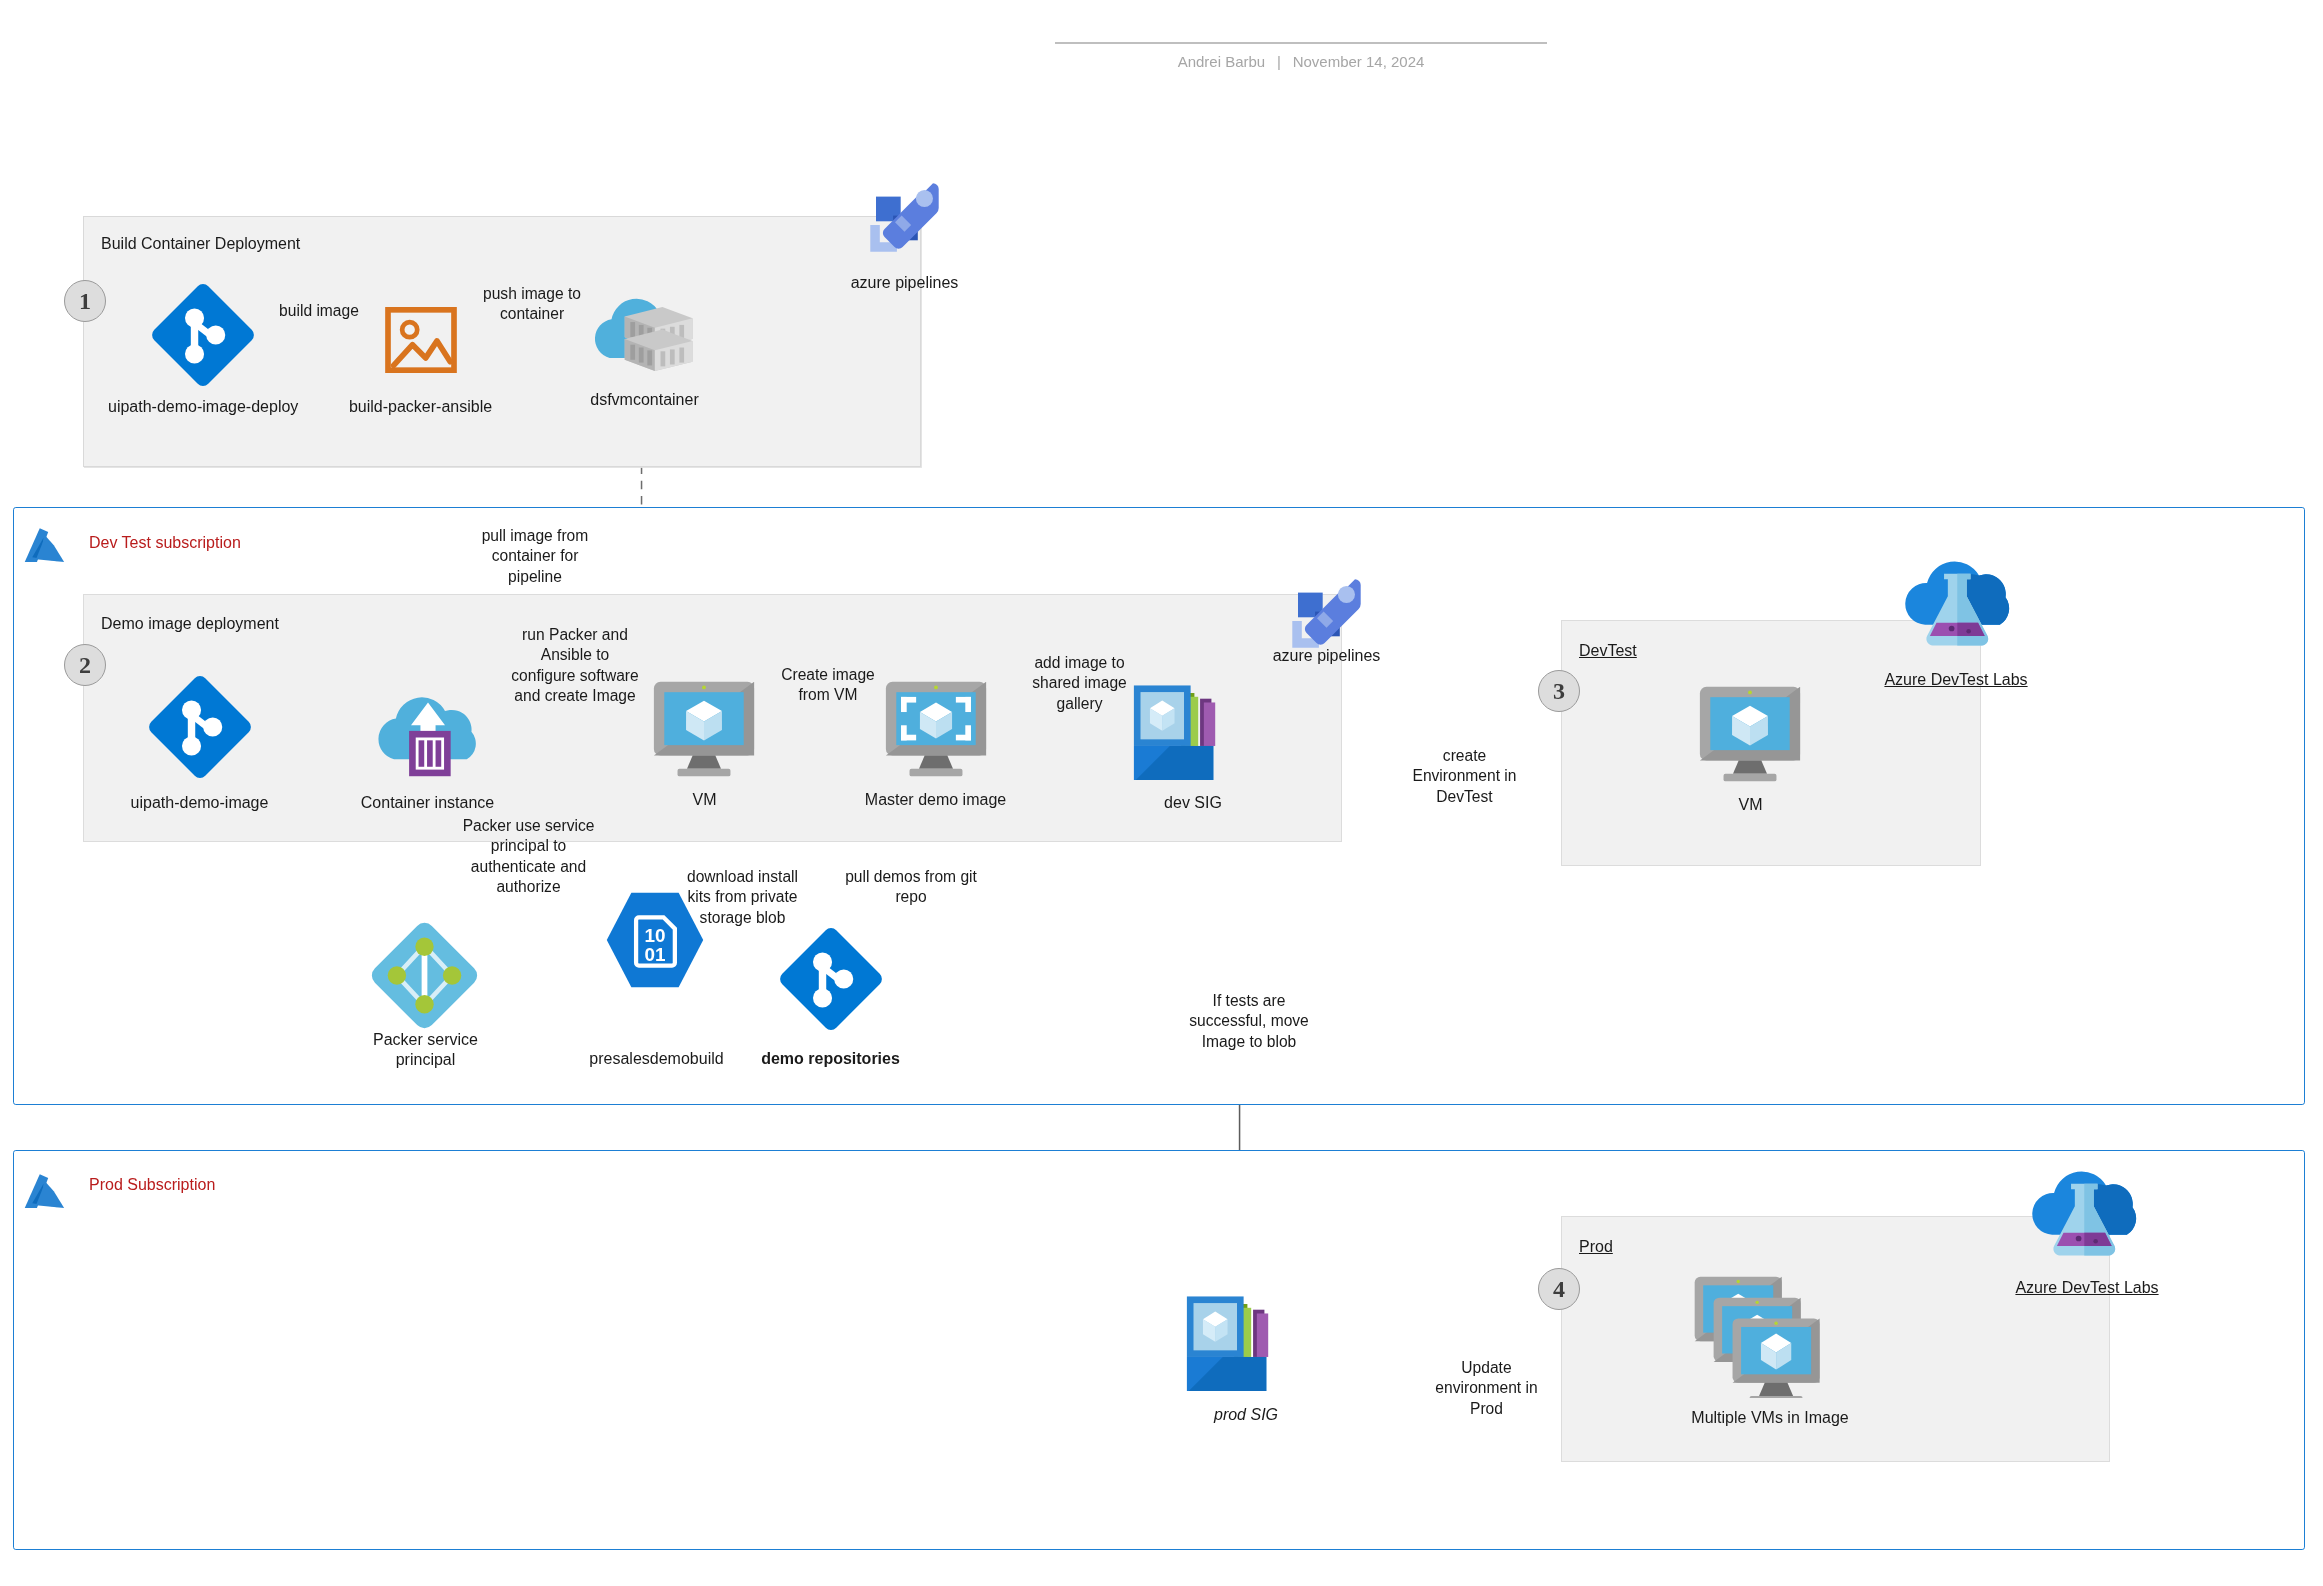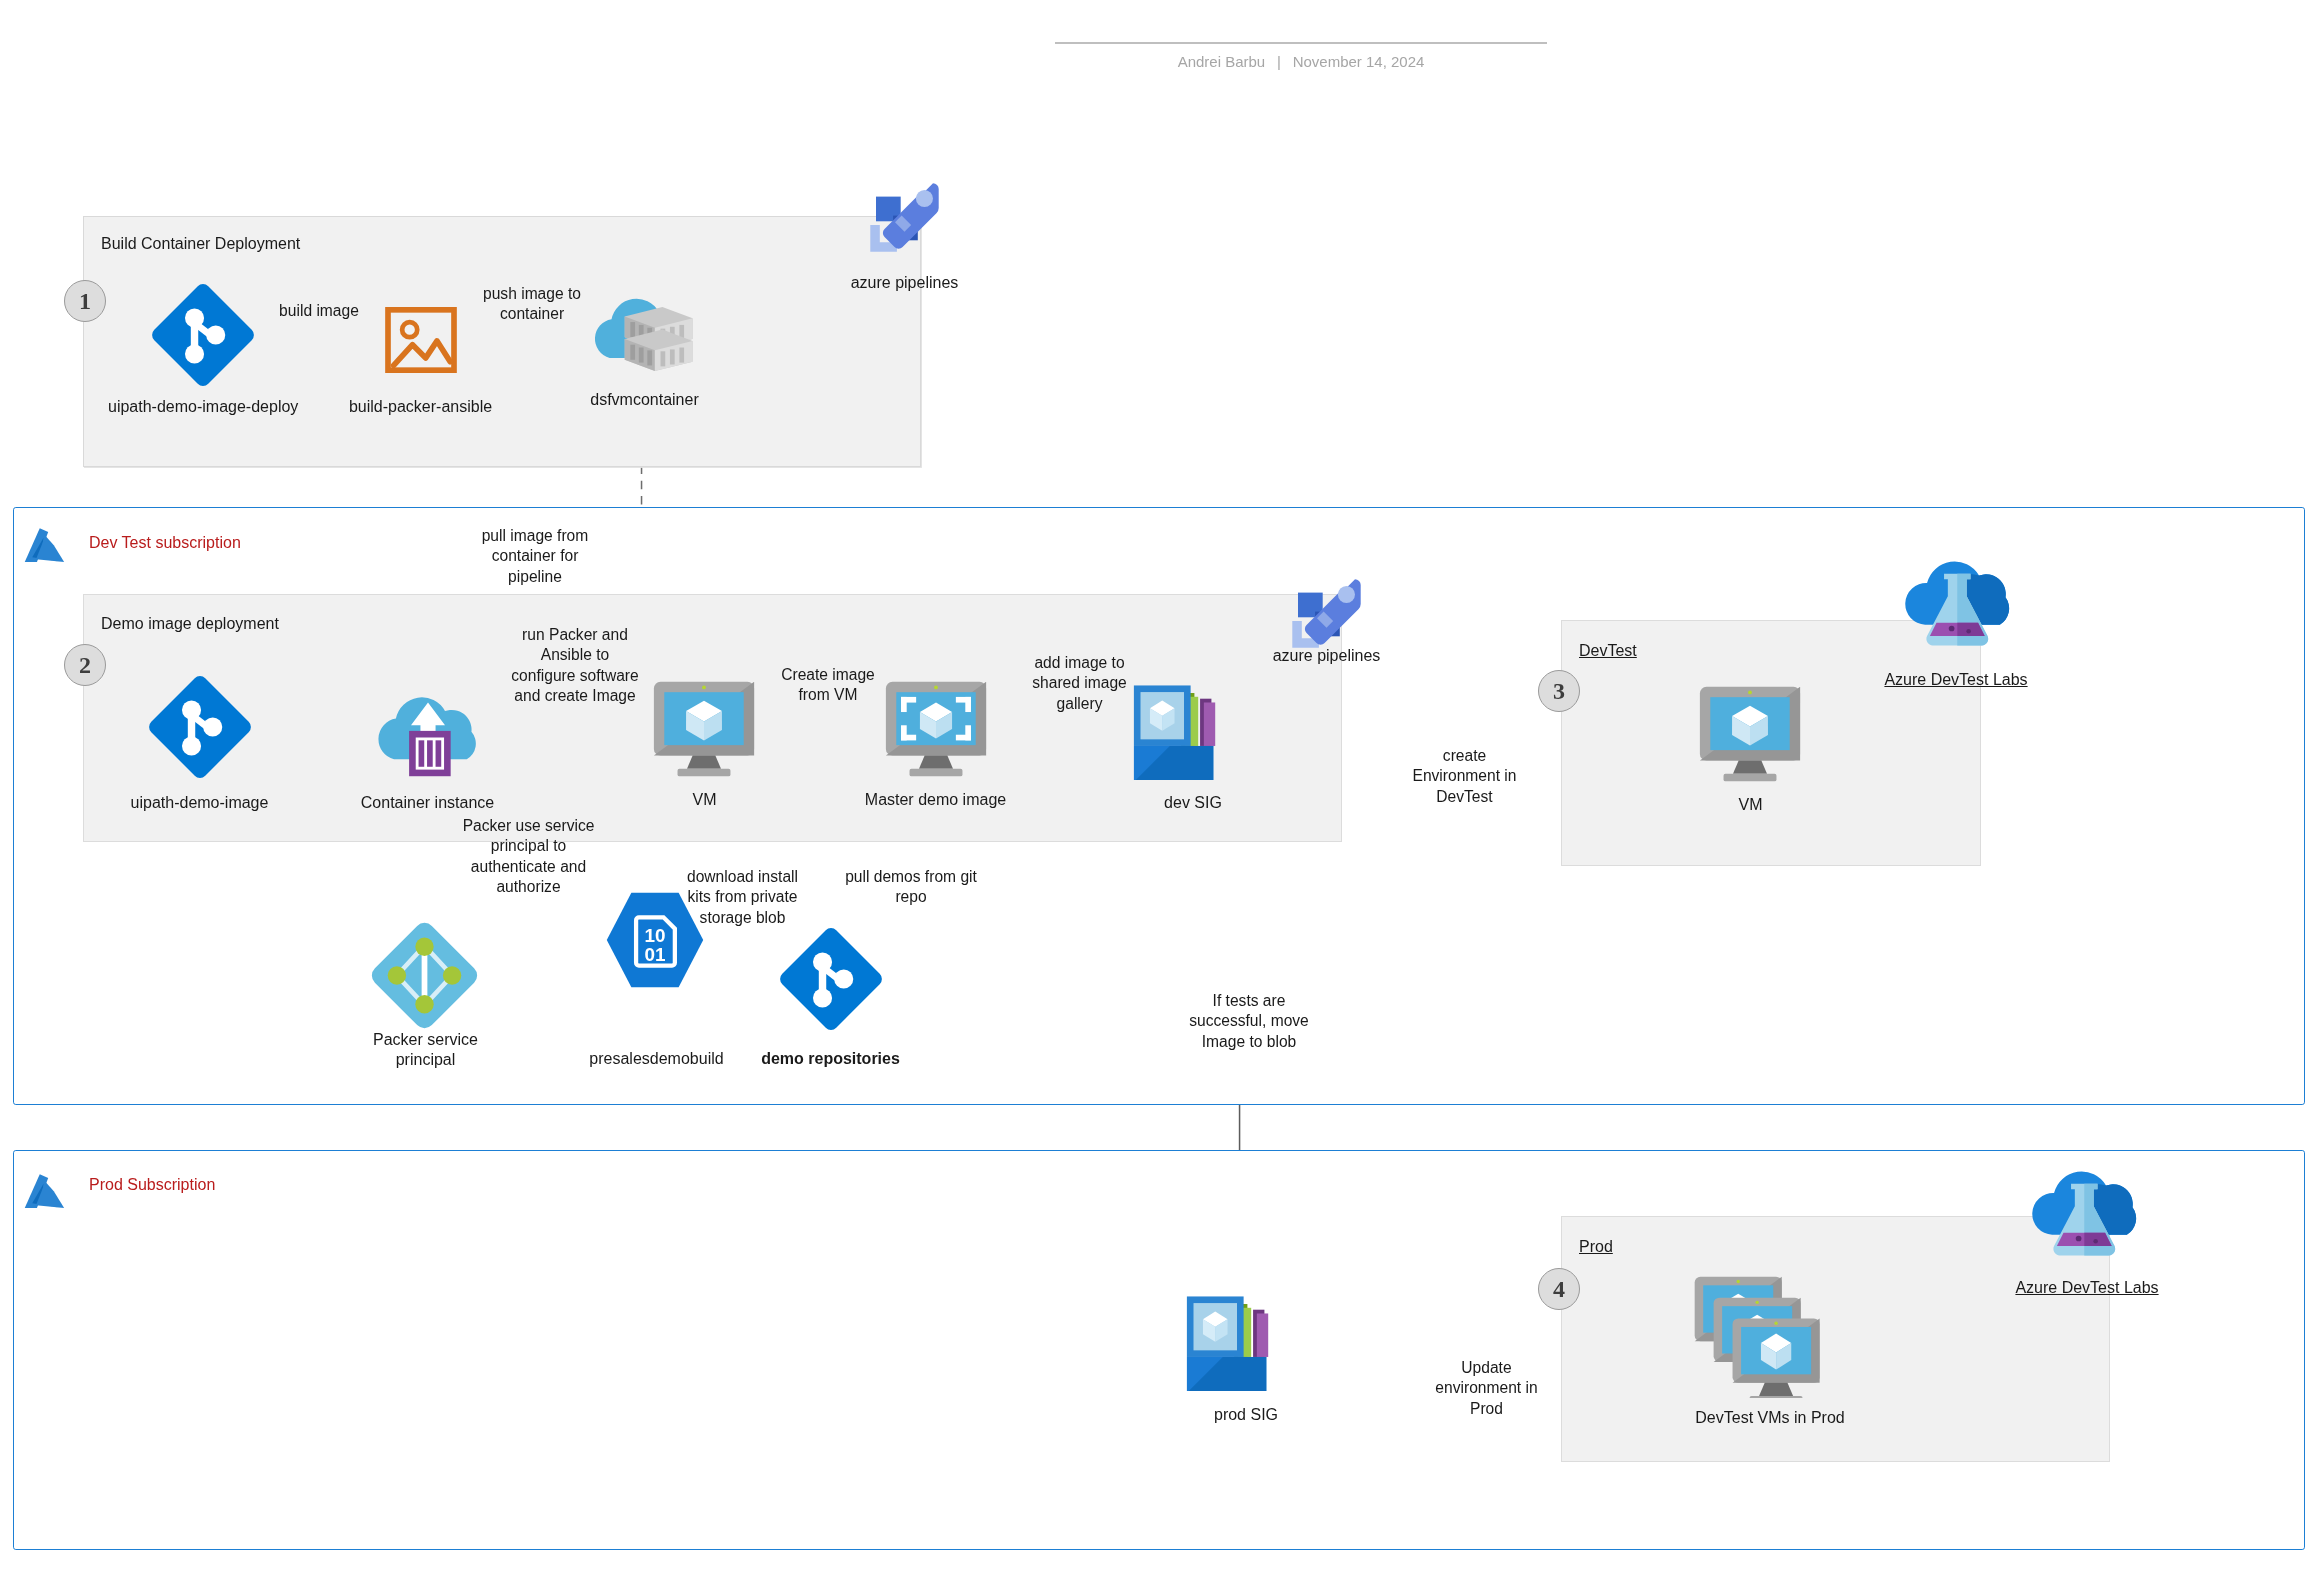--- a/index.html
+++ b/index.html
@@ -446,21 +446,21 @@
       <rect x="80" y="28" width="12" height="46" fill="#9f5bb0"></rect>
       <rect x="6" y="10" width="60" height="64" fill="#2a84d2"></rect>
       <rect x="13" y="17" width="46" height="50" fill="#a8d2ea"></rect>
       <polygon points="36,26 49,34 36,42 23,34" fill="#ffffff"></polygon>
       <polygon points="23,34 36,42 36,58 23,50" fill="#d5ecf8"></polygon>
       <polygon points="49,34 36,42 36,58 49,50" fill="#c3e3f4"></polygon>
       <rect x="6" y="74" width="84" height="38" fill="#1a7bd4"></rect>
       <polygon points="6,112 44,74 90,74 90,112" fill="#0f6cbd"></polygon>
     </svg>
   </div>
-  <div class="node-caption" style="left:1189px; top:1405px; width:114px;">prod SIG</div>
+  <div class="node-caption" style="left:1189px; top:1405px; width:114px;font-style:italic;">prod SIG</div>
 
   <div class="abs sub-box" style="left:1561px; top:1216px; width:549px; height:246px;"></div>
   <div class="sub-label" style="left:1579px; top:1238px;">Prod</div>
   <div class="abs step-circle" style="left:1538px; top:1268px;">4</div>
 
   <div class="icon" style="left:1689px; top:1273px;">
     <svg width="142" height="125" viewBox="0 0 150 132">
       <g transform="translate(0,0)">
         <rect x="6" y="4" width="92" height="68" rx="6" fill="#a6a6a6"></rect>
         <polygon points="98,4 98,72 6,72" fill="#969696"></polygon>
@@ -481,21 +481,21 @@
         <rect x="15" y="13" width="74" height="50" fill="#4fafdd"></rect>
         <circle cx="52" cy="9" r="1.8" fill="#b6d730"></circle>
         <polygon points="52,20 68,30 52,40 36,30" fill="#ffffff"></polygon>
         <polygon points="36,30 52,40 52,58 36,48" fill="#cfe8f5"></polygon>
         <polygon points="68,30 52,40 52,58 68,48" fill="#bcdff1"></polygon>
         <path d="M40 72 L64 72 L70 86 L34 86 Z" fill="#6e6e6e"></path>
         <rect x="24" y="86" width="56" height="7" rx="2" fill="#a6a6a6"></rect>
       </g>
     </svg>
   </div>
-  <div class="node-caption" style="left:1666px; top:1408px; width:208px;">DevTest VMs in Prod</div>
+  <div class="node-caption" style="left:1666px; top:1408px; width:208px;">Multiple VMs in Image</div>
 
   <div class="icon" style="left:2020px; top:1159px;">
     <svg width="121" height="106" viewBox="0 0 128 112">
       <path d="M34 80 a22 22 0 0 1 2 -44 a30 30 0 0 1 55 -8 a21 21 0 0 1 28 23 a20 20 0 0 1 -6 29 Z" fill="#1b86dd"></path>
       <path d="M72 28 a30 30 0 0 1 19 0 a21 21 0 0 1 28 23 a20 20 0 0 1 -6 29 L72 80 Z" fill="#0f6cbd"></path>
       <path d="M54 26 h28 v6 h-4 v18 l22 42 a7 7 0 0 1 -6 10 h-52 a7 7 0 0 1 -6 -10 l22 -42 v-18 h-4 z" fill="#9fd3ec"></path>
       <path d="M68 26 h14 v6 h-4 v18 l22 42 a7 7 0 0 1 -6 10 h-26 z" fill="#7fc3e4"></path>
       <path d="M46 78 h44 l7 14 h-58 z" fill="#9b4fb0"></path>
       <path d="M68 78 h22 l7 14 h-29 z" fill="#7e3a96"></path>
       <circle cx="62" cy="84" r="3" fill="#5c2a73"></circle>

